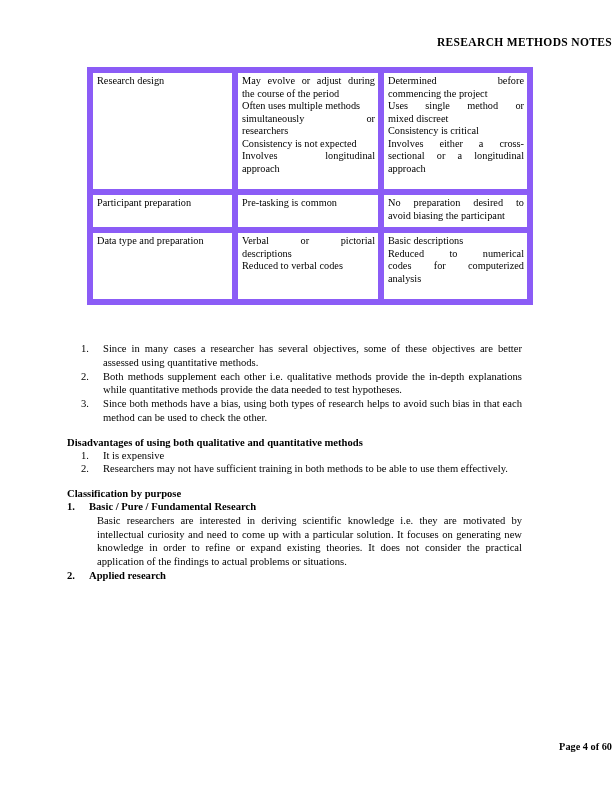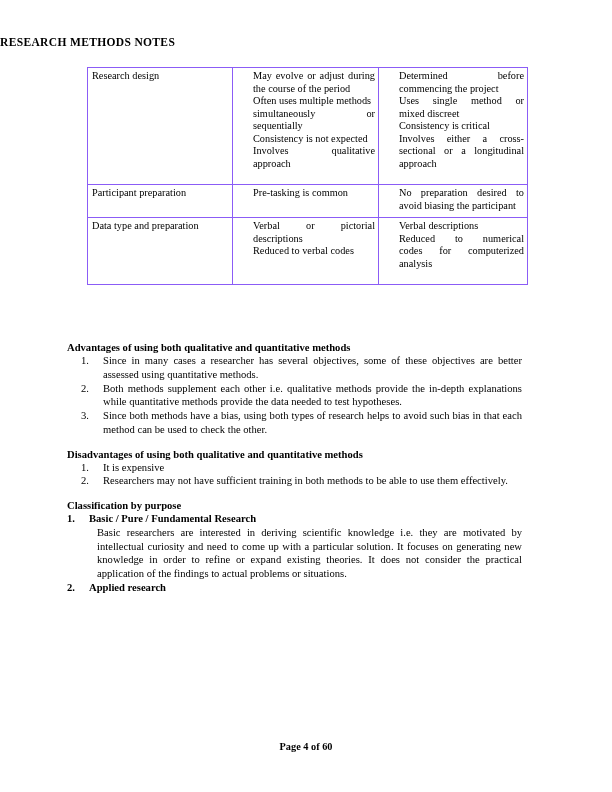--- a/index.html
+++ b/index.html
@@ -21,53 +21,52 @@
     width: 612px;
     height: 792px;
     box-sizing: border-box;
   }
 
   .doc-title {
     position: absolute;
     top: 36px;
     left: 0;
     width: 612px;
-    text-align: left;
+    text-align: right;
     font-weight: bold;
     font-size: 11.5px;
     letter-spacing: 0.35px;
   }
 
   
   .cmp-table {
     position: absolute;
     top: 67px;
     left: 87px;
     width: 440px;
     border-collapse: collapse;
     table-layout: fixed;
     font-size: 10.3px;
   }
   .cmp-table td {
-    border: 1px solid #8b5cf6;
+    border: 6px solid #8b5cf6;
     vertical-align: top;
     padding: 2px 3px 2px 4px;
     line-height: 1.22;
   }
   .col-attr  { width: 145px; }
   .col-qual  { width: 146px; }
   .col-quant { width: 149px; }
 
   .cell-line {
     display: block;
     text-align: justify;
     text-align-last: justify;
     -moz-text-align-last: justify;
     white-space: normal;
-    margin-left: 16px;
   }
   .cell-line.last {
     text-align: left;
     text-align-last: left;
     -moz-text-align-last: left;
   }
   .cell-plain {
     display: block;
     text-align: left;
   }
@@ -140,21 +139,21 @@
     text-align-last: left;
     -moz-text-align-last: left;
     line-height: 1.30;
   }
 
   .footer {
     position: absolute;
     top: 741px;
     left: 0;
     width: 612px;
-    text-align: center;
+    text-align: right;
     font-weight: bold;
     font-size: 10.3px;
   }
 </style>
 </head>
 <body>
 
 <div class="page">
 
   <div class="doc-title">RESEARCH METHODS NOTES</div>
@@ -168,23 +167,23 @@
     <tbody>
       <tr class="row-tall">
         <td>
           <span class="cell-plain">Research design</span>
         </td>
         <td>
           <span class="cell-line">May evolve or adjust during</span>
           <span class="cell-line last">the course of the period</span>
           <span class="cell-line last">Often uses multiple methods</span>
           <span class="cell-line">simultaneously or</span>
-          <span class="cell-line last">sequentially</span>
+          <span class="cell-line last">researchers</span>
           <span class="cell-line last">Consistency is not expected</span>
-          <span class="cell-line">Involves qualitative</span>
+          <span class="cell-line">Involves longitudinal</span>
           <span class="cell-line last">approach</span>
         </td>
         <td>
           <span class="cell-line">Determined before</span>
           <span class="cell-line last">commencing the project</span>
           <span class="cell-line">Uses single method or</span>
           <span class="cell-line last">mixed discreet</span>
           <span class="cell-line last">Consistency is critical</span>
           <span class="cell-line">Involves either a cross-</span>
           <span class="cell-line">sectional or a longitudinal</span>
@@ -208,37 +207,36 @@
       <tr class="row-dtp">
         <td>
           <span class="cell-plain">Data type and preparation</span>
         </td>
         <td>
           <span class="cell-line">Verbal or pictorial</span>
           <span class="cell-line last">descriptions</span>
           <span class="cell-line last">Reduced to verbal codes</span>
         </td>
         <td>
-          <span class="cell-line last">Verbal descriptions</span>
+          <span class="cell-line last">Basic descriptions</span>
           <span class="cell-line">Reduced to numerical</span>
           <span class="cell-line">codes for computerized</span>
           <span class="cell-line last">analysis</span>
         </td>
       </tr>
 
     </tbody>
   </table>
 
   <div class="body-area">
 
 
     <div class="spacer-md"></div>
 
     <div>
-      <div class="sec-head">Advantages of using both qualitative and quantitative methods</div>
       <ol class="numlist">
         <li>
           <span class="num">1.</span>
           <span>Since in many cases a researcher has several objectives, some of these objectives are better assessed using quantitative methods.</span>
         </li>
         <li>
           <span class="num">2.</span>
           <span>Both methods supplement each other i.e. qualitative methods provide the in-depth explanations while quantitative methods provide the data needed to test hypotheses.</span>
         </li>
         <li>

